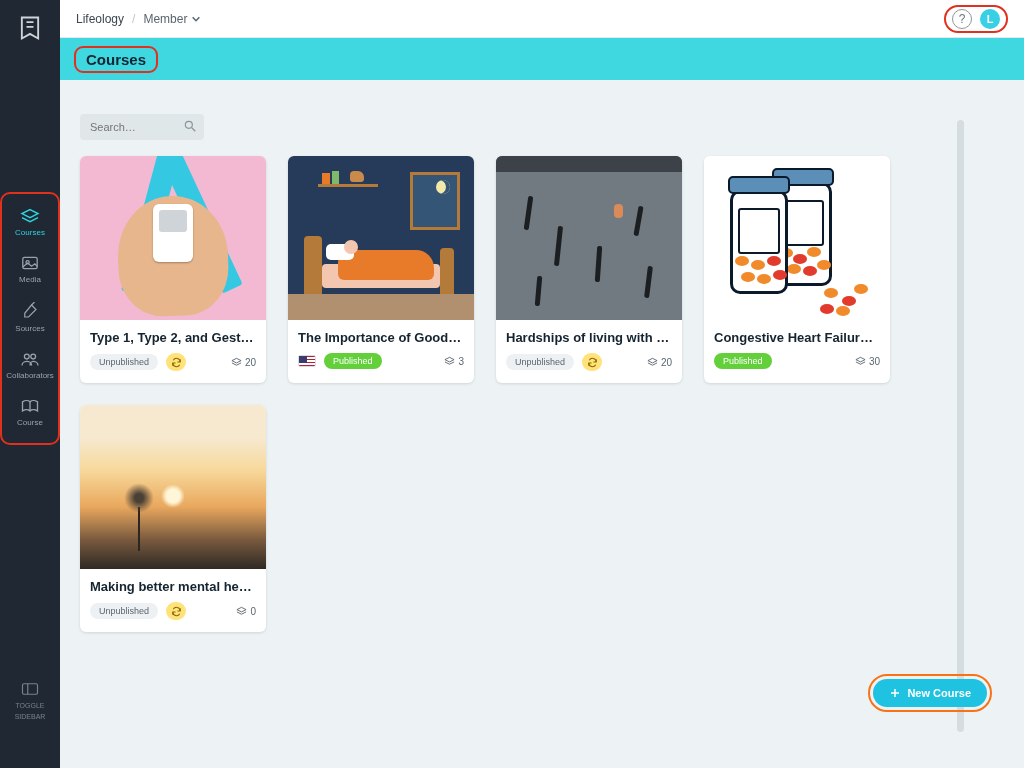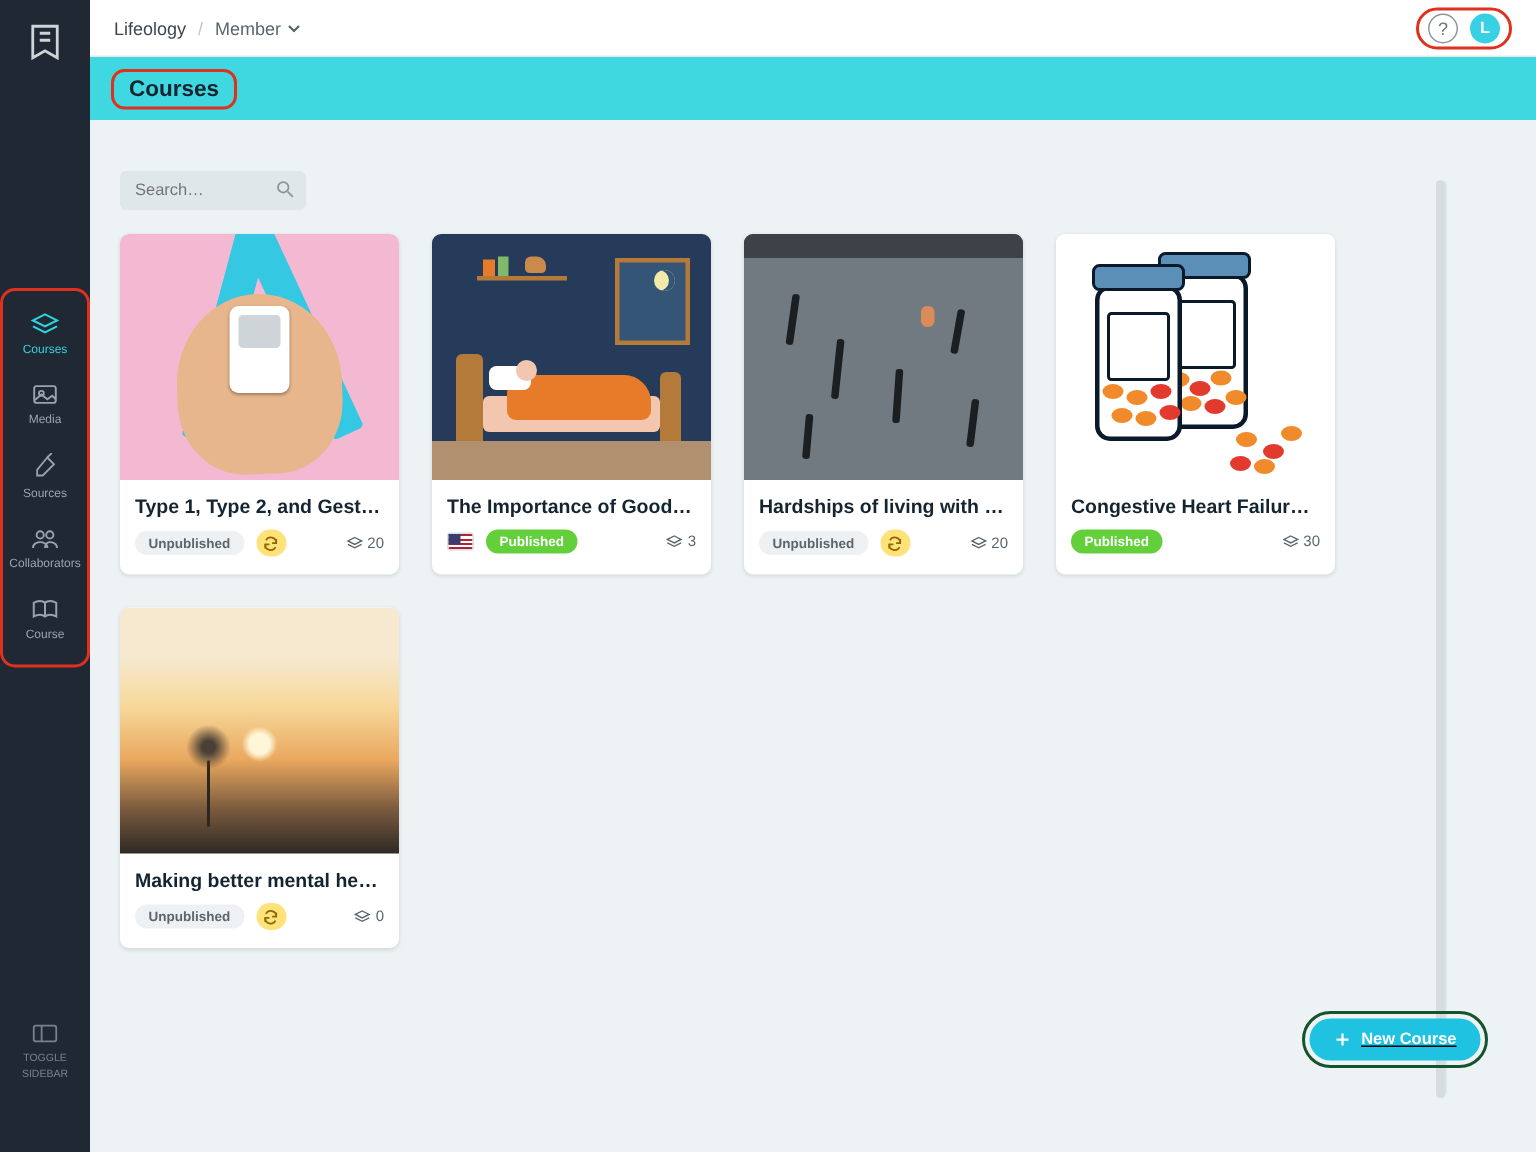--- a/index.html
+++ b/index.html
@@ -117,37 +117,36 @@
     background:#fff;
     border-radius:6px;
     box-shadow:0 1px 3px rgba(0,0,0,0.12);
     overflow:hidden;
     cursor:pointer;
   }
   .thumb { width:100%; height:164px; position:relative; }
   .card-body { padding:10px 10px 12px; }
   .card-title { font-size:13px; font-weight:800; color:#142430; white-space:nowrap; overflow:hidden; text-overflow:ellipsis; margin-bottom:8px; }
   .meta { display:flex; align-items:center; gap:8px; }
-  .chip { font-size:9px; padding:3px 9px; border-radius:10px; font-weight:700; }
+  .chip { font-size:9px; padding:3px 9px; border-radius:10px; font-weight:400; }
   .chip-unpub { background:#eef1f3; color:#5a656f; }
   .chip-pub { background:#63d03b; color:#fff; }
   .flag { width:18px; height:12px; background:linear-gradient(#b22234 0 15%, #fff 15% 30%, #b22234 30% 45%, #fff 45% 60%, #b22234 60% 75%, #fff 75% 90%, #b22234 90% 100%); border:1px solid #d8dde1; position:relative; border-radius:2px; }
   .flag::before{ content:""; position:absolute; left:0; top:0; width:8px; height:7px; background:#3c3b6e; }
   .sync { width:20px; height:18px; border-radius:9px; background:#ffe27a; display:flex; align-items:center; justify-content:center; color:#8a6b00; }
   .meta-spacer { flex:1; }
   .count { font-size:10px; color:#5a656f; display:flex; align-items:center; gap:3px; }
 
   .fab {
     position:fixed;
     right:32px;
     bottom:56px;
-    border:2px solid #14532d;
+    border:2px solid #f97316;
     border-radius:22px;
     padding:3px;
-    text-decoration:underline;
   }
   .fab button {
     background:#1fc2e0;
     color:#fff;
     border:none;
     border-radius:18px;
     padding:8px 16px;
     font-size:11px;
     font-weight:700;
     display:flex;

